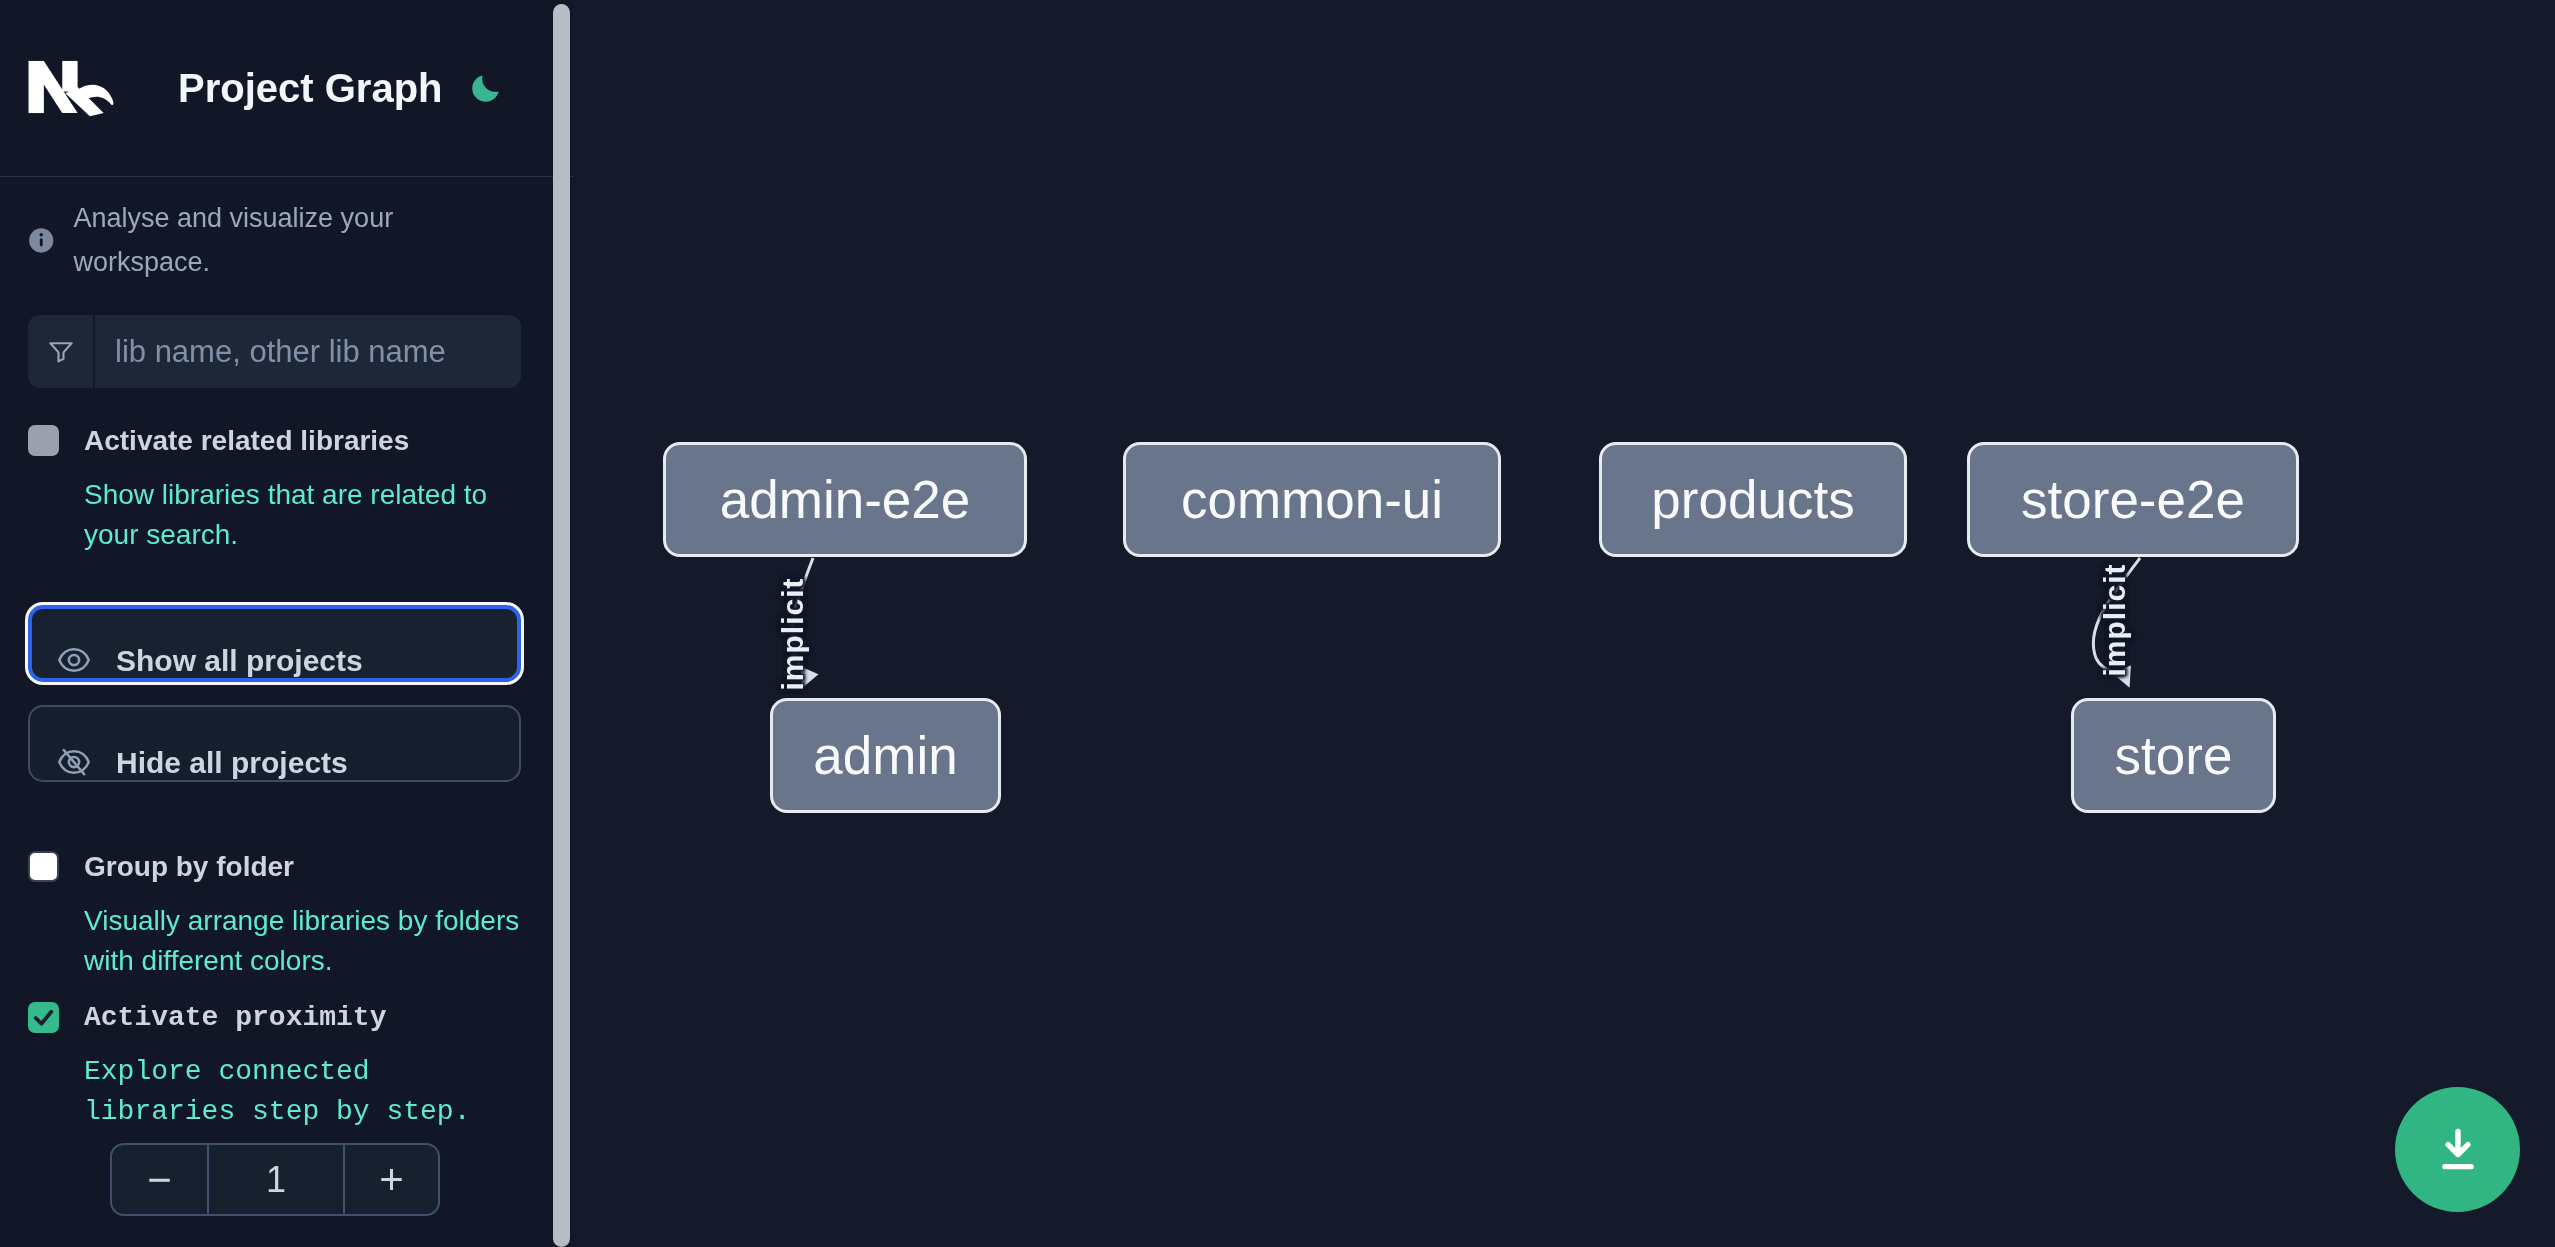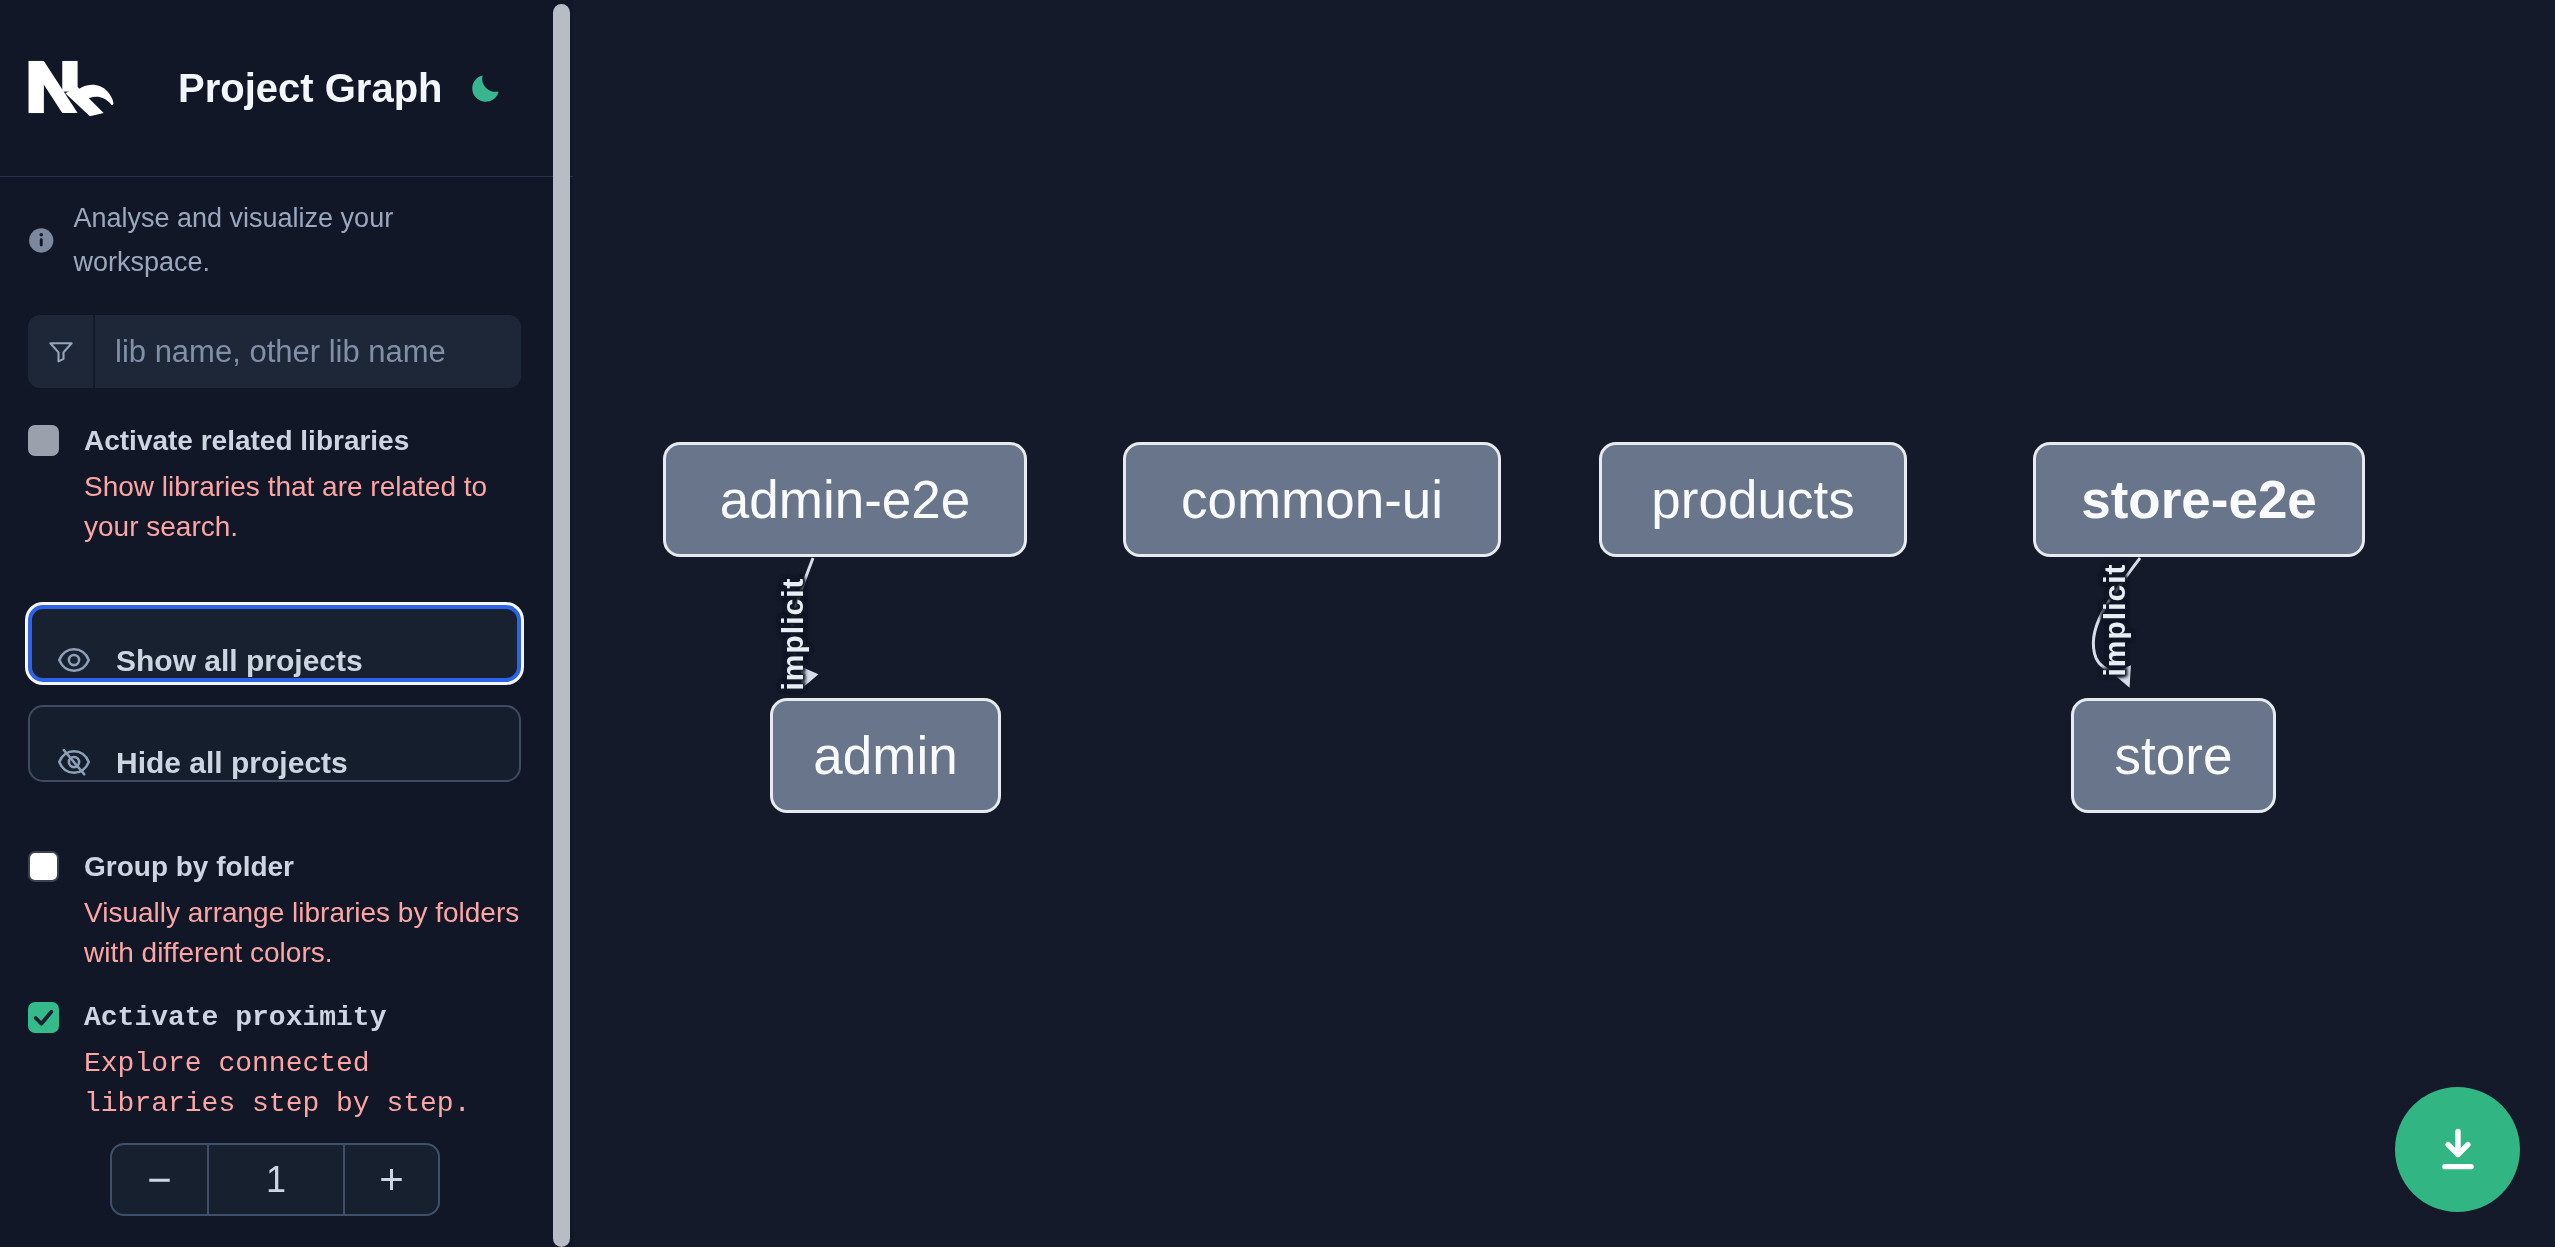--- a/index.html
+++ b/index.html
@@ -22,21 +22,21 @@
   .filter input::placeholder { color:#8090a9; }
 
   .option { position:absolute; left:28px; width:493px; }
   .opt-1 { top:425px; } .opt-2 { top:851px; } .opt-3 { top:1002px;font-family:Liberation Mono, monospace; }
   .cb { position:absolute; left:0; top:0; width:31px; height:31px; border-radius:7px; cursor:pointer; display:flex; align-items:center; justify-content:center; }
   .cb-gray  { background:#9aa1ac; }
   .cb-white { background:#ffffff; border:2px solid #3a4354; }
   .cb-green { background:#35ba8b; }
   .option .text { margin-left:56px; }
   .opt-label { font-size:28px; font-weight:700; color:#ccd5e1; line-height:31px; }
-  .opt-desc  { margin-top:11px; font-size:28px; color:#fca5a5; line-height:40px; max-width:455px; }
+  .opt-desc  { margin-top:19px; font-size:28px; color:#5eead4; line-height:40px; max-width:455px; }
 
   .action-btn { position:absolute; left:28px; width:493px; height:77px; border-radius:15px; display:flex; align-items:flex-end; gap:24px; padding-left:26px; font-size:30px; font-weight:600; color:#ccd5e1; background:#151e2c; border:2px solid #3e4b60; cursor:pointer; font-family:"Liberation Sans", sans-serif; }
   .btn-show { top:605px; border:4px solid #2d63e8; box-shadow:0 0 0 3px #f5f7fa; background:#18212f; padding-left:24px; }
   .btn-hide { top:705px; }
 
   .stepper { position:absolute; left:110px; top:1143px; width:330px; height:73px; border:2px solid #40506a; border-radius:14px; display:flex; background:#17202e; color:#ccd5e1; overflow:hidden; }
   .stepper .seg { display:flex; align-items:center; justify-content:center; }
   .stepper button.seg { background:transparent; border:none; color:#ccd5e1; font-size:42px; cursor:pointer; font-family:"Liberation Sans", sans-serif; line-height:1; }
   .seg-minus { flex:0 0 95px; }
   .seg-value { flex:1; border-left:2px solid #40506a; border-right:2px solid #40506a; font-size:36px; }
@@ -45,21 +45,21 @@
   .scrollbar { position:absolute; left:553px; top:4px; width:17px; height:1243px; border-radius:9px; background:#b7bcc5; cursor:pointer; }
 
   
   .canvas { position:absolute; left:573px; top:0; width:1982px; height:1247px; background:#141a29; }
   .edges-svg { position:absolute; left:0; top:0; width:1982px; height:1247px; }
 
   .gnode { position:absolute; height:115px; background:#68758a; border:3px solid #e7eaef; border-radius:17px; color:#f8fafc; font-size:53px; display:flex; align-items:center; justify-content:center; cursor:pointer; }
   .n-admin-e2e { left:90px;   top:442px; width:364px; }
   .n-common-ui { left:550px;  top:442px; width:378px; }
   .n-products  { left:1026px; top:442px; width:308px; }
-  .n-store-e2e { left:1460px; top:442px; width:332px;font-weight:bold; }
+  .n-store-e2e { left:1394px; top:442px; width:332px; }
   .n-admin     { left:157px;  top:698px; width:231px;margin-left:40px; }
   .n-store     { left:1498px; top:698px; width:205px; }
 
   .edge-label { position:absolute; transform:translate(-50%,-50%) rotate(-90deg); font-size:30px; font-weight:700; color:#e9eef5; letter-spacing:1px;
     text-shadow:0 0 4px #141a29,0 0 4px #141a29,0 0 6px #141a29,2px 2px 3px #141a29,-2px -2px 3px #141a29,2px -2px 3px #141a29,-2px 2px 3px #141a29; }
   .el-1 { left:220px;  top:634px; }
   .el-2 { left:1542px; top:620px; }
 
   .fab { position:absolute; right:35px; bottom:35px; width:125px; height:125px; border-radius:50%; background:#30b583; border:none; display:flex; align-items:center; justify-content:center; cursor:pointer; }
 </style>

